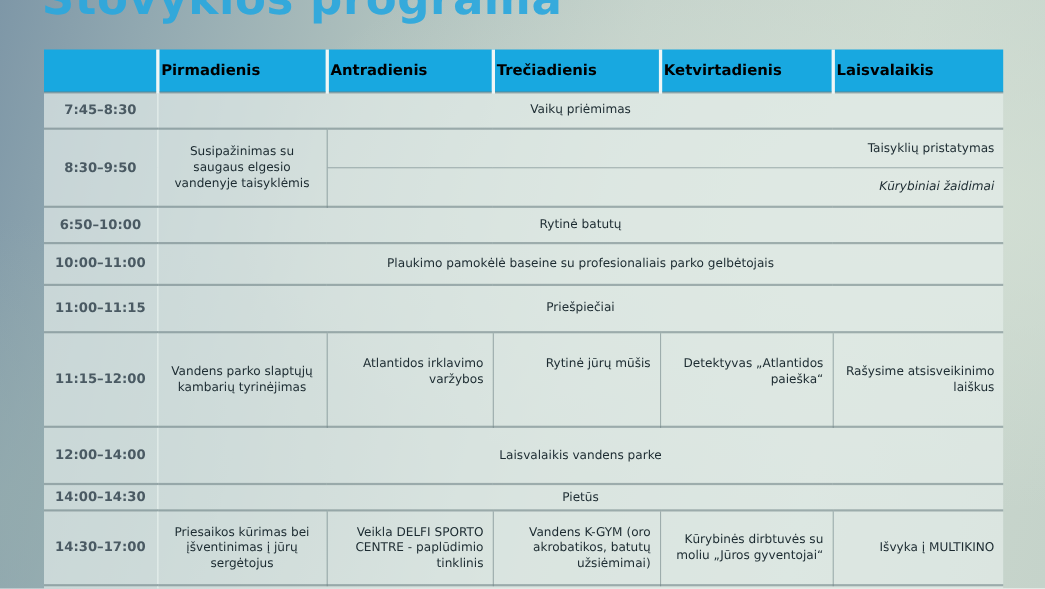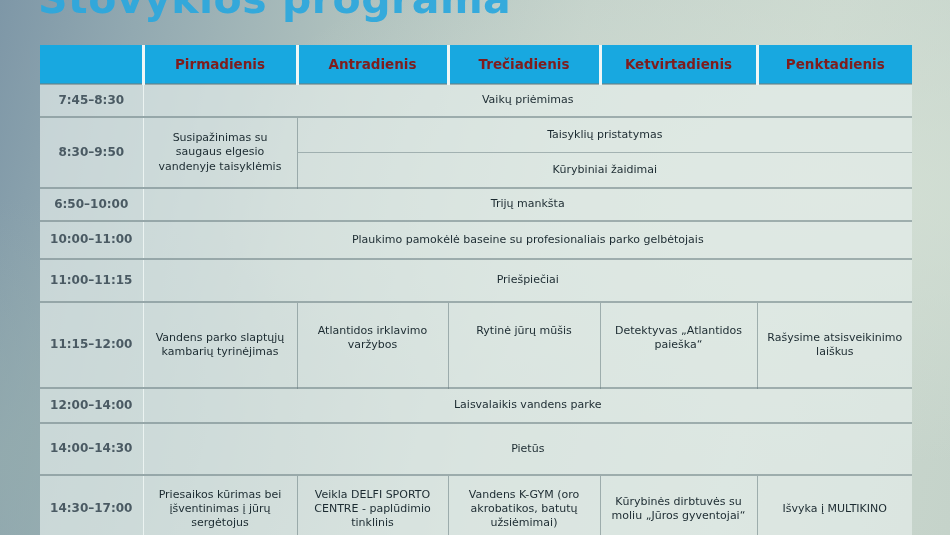--- a/index.html
+++ b/index.html
@@ -28,46 +28,46 @@
   }
   table.schedule {
     position: absolute;
     left: 40px; top: 45px;
     width: 872px;
     border-collapse: collapse;
     table-layout: fixed;
   }
   .schedule th {
     background: #18A8E0;
-    color: #7f1d1d;
+    color: #000000;
     font-size: 13.5px;
     font-weight: bold;
-    text-align: center;
+    text-align: left;
     vertical-align: middle;
     padding: 0 2px;
   }
   .schedule th + th { border-left: 3px solid #eef6f6; }
   .schedule td {
     background: rgba(229,238,234,0.68);
     color: #1C2B31;
     font-size: 11px;
     text-align: center;
     vertical-align: middle;
     padding: 2px 8px;
     line-height: 1.3;
   }
   .schedule td.time {
     color: #4A5A63;
     font-size: 12px;
     font-weight: bold;
     border-right: 1px solid rgba(236,244,242,0.95);
   }
   .schedule tr.major > td { border-top: 2px solid rgba(106,126,129,0.55); margin-left: 19px; }
-  .schedule tr.sub > td   { border-top: 1px solid rgba(106,126,129,0.50); }
-  .schedule td.vl         { border-left: 1px solid rgba(106,126,129,0.55); }
+  .schedule tr.sub > td   { border-top: 1px solid rgba(106,126,129,0.50); font-style: italic; }
+  .schedule td.vl         { border-left: 1px solid rgba(106,126,129,0.55); text-align: right; }
   .schedule td.vtop       { vertical-align: top; padding-top: 21px; }
 </style>
 </head>
 <body>
 
 <h1 class="page-title">Stovyklos programa</h1>
 
 <table class="schedule">
   <colgroup>
     <col style="width:103px">
@@ -78,40 +78,40 @@
       <col style="width:155px">
   </colgroup>
 
   <tbody>
       <tr style="height:39px">
     <th></th>
     <th>Pirmadienis</th>
     <th>Antradienis</th>
     <th>Trečiadienis</th>
     <th>Ketvirtadienis</th>
-    <th>Penktadienis</th>
+    <th>Laisvalaikis</th>
   </tr>
 
   <tr class="major" style="height:33px">
     <td class="time">7:45–8:30</td>
     <td colspan="5">Vaikų priėmimas</td>
   </tr>
 
   <tr class="major" style="height:35px">
     <td class="time" rowspan="2">8:30–9:50</td>
     <td rowspan="2">Susipažinimas su saugaus elgesio vandenyje taisyklėmis</td>
     <td class="vl" colspan="4">Taisyklių pristatymas</td>
   </tr>
   <tr class="sub" style="height:36px">
     <td class="vl" colspan="4">Kūrybiniai žaidimai</td>
   </tr>
 
   <tr class="major" style="height:33px">
     <td class="time">6:50–10:00</td>
-    <td colspan="5">Trijų mankšta</td>
+    <td colspan="5">Rytinė batutų</td>
   </tr>
 
   <tr class="major" style="height:38px">
     <td class="time">10:00–11:00</td>
     <td colspan="5">Plaukimo pamokėlė baseine su profesionaliais parko gelbėtojais</td>
   </tr>
 
   <tr class="major" style="height:43px">
     <td class="time">11:00–11:15</td>
     <td colspan="5">Priešpiečiai</td>
@@ -119,26 +119,26 @@
 
   <tr class="major" style="height:86px">
     <td class="time">11:15–12:00</td>
     <td>Vandens parko slaptųjų kambarių tyrinėjimas</td>
     <td class="vl vtop">Atlantidos irklavimo varžybos</td>
     <td class="vl vtop">Rytinė jūrų mūšis</td>
     <td class="vl vtop">Detektyvas „Atlantidos paieška“</td>
     <td class="vl">Rašysime atsisveikinimo laiškus</td>
   </tr>
 
-  <tr class="major" style="height:35px">
+  <tr class="major" style="height:52px">
     <td class="time">12:00–14:00</td>
     <td colspan="5">Laisvalaikis vandens parke</td>
   </tr>
 
-  <tr class="major" style="height:52px">
+  <tr class="major" style="height:24px">
     <td class="time">14:00–14:30</td>
     <td colspan="5">Pietūs</td>
   </tr>
 
   <tr class="major" style="height:68px">
     <td class="time">14:30–17:00</td>
     <td>Priesaikos kūrimas bei įšventinimas į jūrų sergėtojus</td>
     <td class="vl">Veikla DELFI SPORTO CENTRE - paplūdimio tinklinis</td>
     <td class="vl">Vandens K-GYM (oro akrobatikos, batutų užsiėmimai)</td>
     <td class="vl">Kūrybinės dirbtuvės su moliu „Jūros gyventojai“</td>

